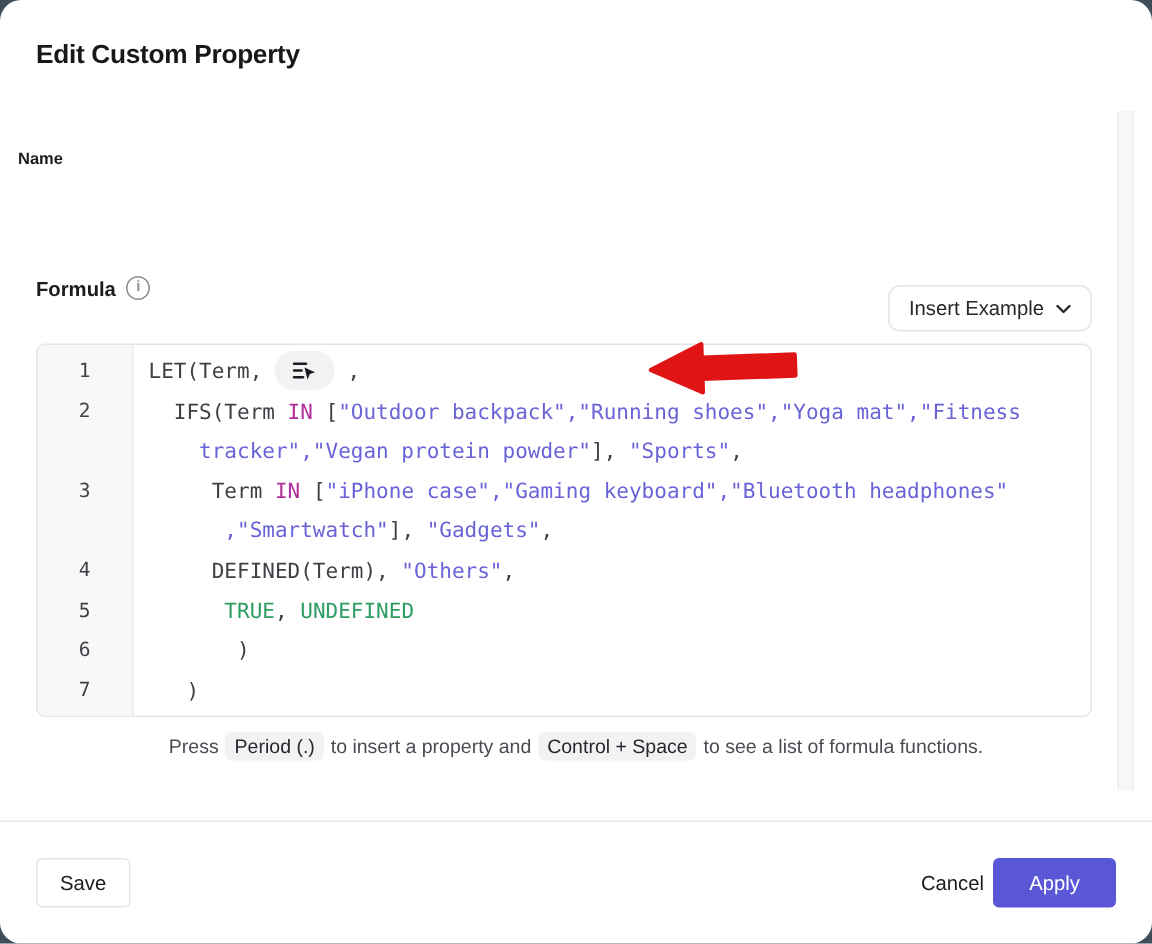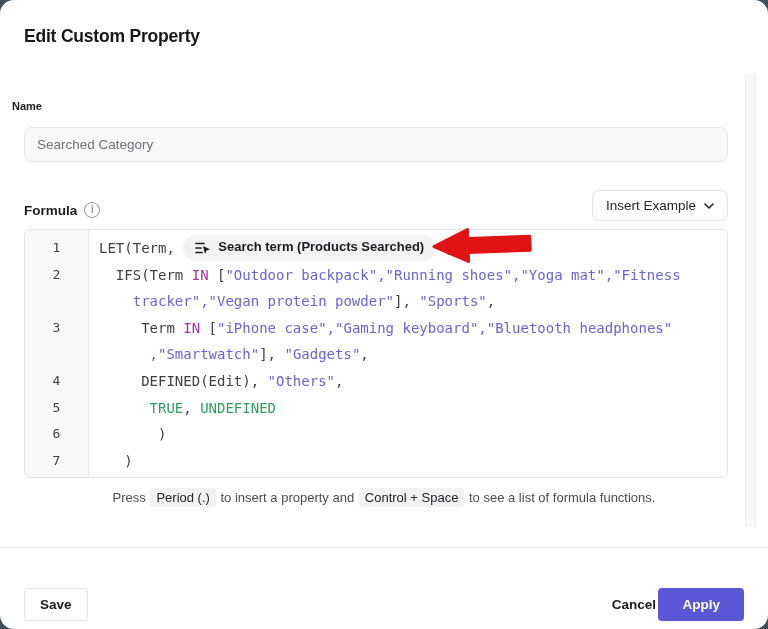--- a/index.html
+++ b/index.html
@@ -21,21 +21,21 @@
     font-size:11px;font-weight:700;color:#1b1b20;
   }
   .name-input{
     position:absolute;left:24px;top:127px;width:704px;height:35px;
     box-sizing:border-box;border:1px solid #e6e6e9;border-radius:8px;
     background:#f8f8f9;color:#71717a;font-size:13.5px;
     font-family:"Liberation Sans",sans-serif;
     padding:0 12px;outline:none;
   }
   .formula-label-row{
-    position:absolute;left:24px;top:202px;display:flex;align-items:center;gap:7px;text-align:right;
+    position:absolute;left:24px;top:184px;display:flex;align-items:center;gap:7px;text-align:right;
   }
   .formula-label-row .lbl{font-size:13.5px;font-weight:700;color:#1b1b20;}
   .info-icon{
     width:16px;height:16px;border:1.4px solid #8d9199;border-radius:50%;
     box-sizing:border-box;display:inline-flex;align-items:center;justify-content:center;
     color:#8d9199;font-size:10px;font-weight:600;line-height:1;cursor:default;
   }
   .insert-example-btn{
     position:absolute;right:40px;top:190px;height:31px;
     display:inline-flex;align-items:center;gap:8px;padding:0 13px;
@@ -88,38 +88,36 @@
   .scroll-track{
     position:absolute;left:745px;top:74px;width:11px;height:453px;
     background:#f7f7f8;border-left:1px solid #ededf0;border-right:1px solid #ededf0;
     box-sizing:border-box;
   }
   .footer-divider{
     position:absolute;left:0;top:547px;width:768px;height:1px;background:#e7e7ea;
   }
   .btn{
     position:absolute;top:572px;height:33px;border-radius:4px;
-    font-family:"Liberation Sans",sans-serif;font-size:13.5px;font-weight:700;
+    font-family:"Liberation Sans",sans-serif;font-size:13.5px;font-weight:400;
     display:inline-flex;align-items:center;justify-content:center;cursor:pointer;
     box-sizing:border-box;
-    margin-top:16px;
   }
   .save-btn{left:24px;padding:0 15px;background:#fff;border:1px solid #e4e4e7;color:#1b1b20;}
   .cancel-btn{right:104px;padding:0 8px;background:transparent;border:none;color:#1b1b20;}
   .apply-btn{right:24px;padding:0 24px;border:none;color:#fff;}
 </style>
 </head>
 <body>
 
 <div class="modal">
 
   <div class="dialog-title">Edit Custom Property</div>
 
   <div class="field-label" style="top:100px;">Name</div>
-  <input class="name-input" type="text" value="Searched Category" style="">
 
   <div class="formula-label-row">
     <span class="lbl">Formula</span>
     <span class="info-icon">i</span>
   </div>
 
   <button class="insert-example-btn">
     <span>Insert Example</span>
     <svg class="chev" viewBox="0 0 10 6">
       <polyline points="1,1 5,5 9,1" fill="none" stroke="#26262b" stroke-width="1.6" stroke-linecap="round" stroke-linejoin="round"></polyline>
@@ -139,27 +137,26 @@
         <div class="gutter-row">7</div>
       </div>
     <div class="code-lines">
         <div class="code-row"><span class="tok-plain">LET(Term, </span><span class="prop-chip" id="prop-chip" style="display: inline-flex;">
     <svg width="16" height="14" viewBox="0 0 16 14">
       <line x1="1" y1="2.5" x2="9" y2="2.5" stroke="#1b1b20" stroke-width="1.7" stroke-linecap="round"></line>
       <line x1="1" y1="7" x2="6" y2="7" stroke="#1b1b20" stroke-width="1.7" stroke-linecap="round"></line>
       <line x1="1" y1="11.5" x2="7" y2="11.5" stroke="#1b1b20" stroke-width="1.7" stroke-linecap="round"></line>
       <path d="M8 5 L15 8.2 L11.6 9.4 L10 13 Z" fill="#1b1b20"></path>
     </svg>
-    <span>Search term (Products Searched)</span>
   </span><span class="tok-plain"> ,</span></div>
         <div class="code-row"><span class="tok-plain">  IFS(Term </span><span class="tok-kw">IN</span><span class="tok-plain"> [</span><span class="tok-str">"Outdoor backpack","Running shoes","Yoga mat","Fitness</span></div>
         <div class="code-row"><span class="tok-plain">    </span><span class="tok-str">tracker","Vegan protein powder"</span><span class="tok-plain">], </span><span class="tok-str">"Sports"</span><span class="tok-plain">,</span></div>
         <div class="code-row"><span class="tok-plain">     Term </span><span class="tok-kw">IN</span><span class="tok-plain"> [</span><span class="tok-str">"iPhone case","Gaming keyboard","Bluetooth headphones"</span></div>
         <div class="code-row"><span class="tok-plain">      </span><span class="tok-str">,"Smartwatch"</span><span class="tok-plain">], </span><span class="tok-str">"Gadgets"</span><span class="tok-plain">,</span></div>
-        <div class="code-row"><span class="tok-plain">     DEFINED(Edit), </span><span class="tok-str">"Others"</span><span class="tok-plain">,</span></div>
+        <div class="code-row"><span class="tok-plain">     DEFINED(Term), </span><span class="tok-str">"Others"</span><span class="tok-plain">,</span></div>
         <div class="code-row"><span class="tok-plain">      </span><span class="tok-green">TRUE</span><span class="tok-plain">, </span><span class="tok-green">UNDEFINED</span></div>
         <div class="code-row"><span class="tok-plain">       )</span></div>
         <div class="code-row"><span class="tok-plain">   )</span></div>
       </div>
   </div>
 
   <svg class="arrow-annotation" viewBox="0 0 104 38">
     <polygon points="4,19 38,3 38,12 100,12 100,26 38,26 38,35" fill="#e01414" stroke="#e01414" stroke-width="3" stroke-linejoin="round"></polygon>
   </svg>
 

